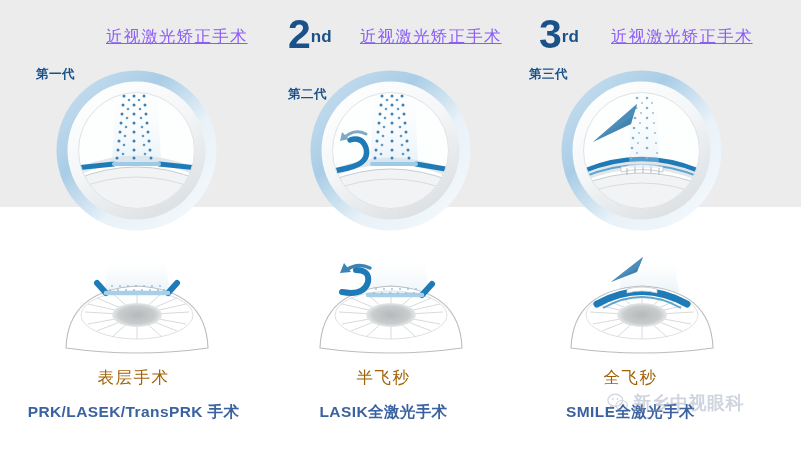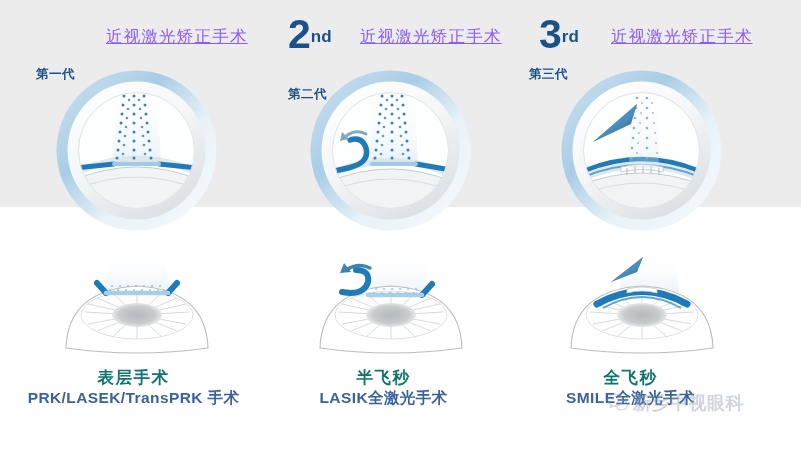--- a/index.html
+++ b/index.html
@@ -62,25 +62,25 @@
 
   
   .eye{position:absolute;left:52px;top:252px;width:170px;height:110px;}
   .col.c2 .eye{left:56px;}
   .col.c3 .eye{left:60px;}
   .eye svg{display:block;width:170px;height:110px;}
 
   
   .caps{position:absolute;left:0;top:366px;width:267px;text-align:center;}
   .cap1{
-    font-size:16.5px;font-weight:bold;color:#0f766e;
+    font-size:16.5px;font-weight:normal;color:#a16207;
     letter-spacing:1.5px;line-height:1.35;white-space:nowrap;
   }
   .cap2{
-    margin-top:0;
+    margin-top:14px;
     font-size:15.5px;font-weight:bold;color:#3a62a0;
     letter-spacing:.4px;line-height:1.3;white-space:nowrap;
   }
 
   
   .wm{
     position:absolute;left:607px;top:386px;
     width:190px;height:34px;
     opacity:.42;
     display:flex;align-items:center;gap:4px;

